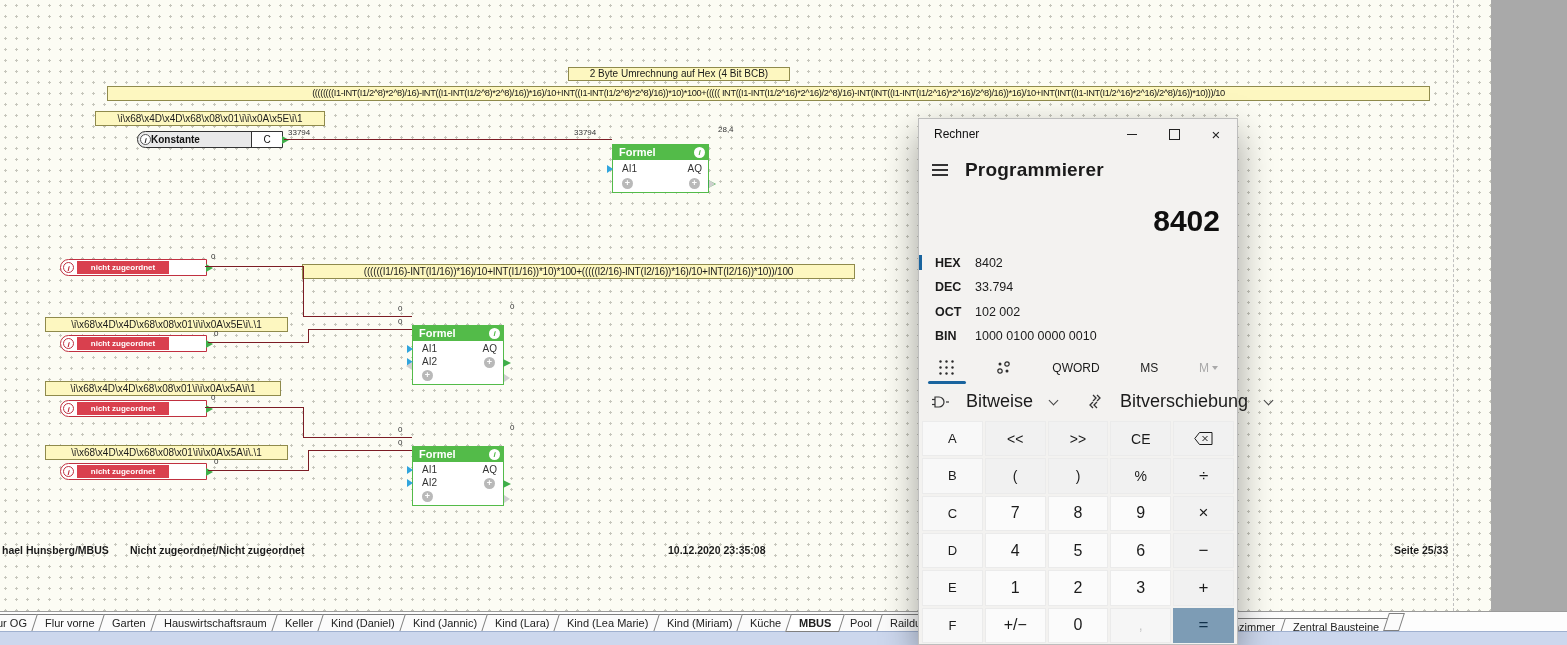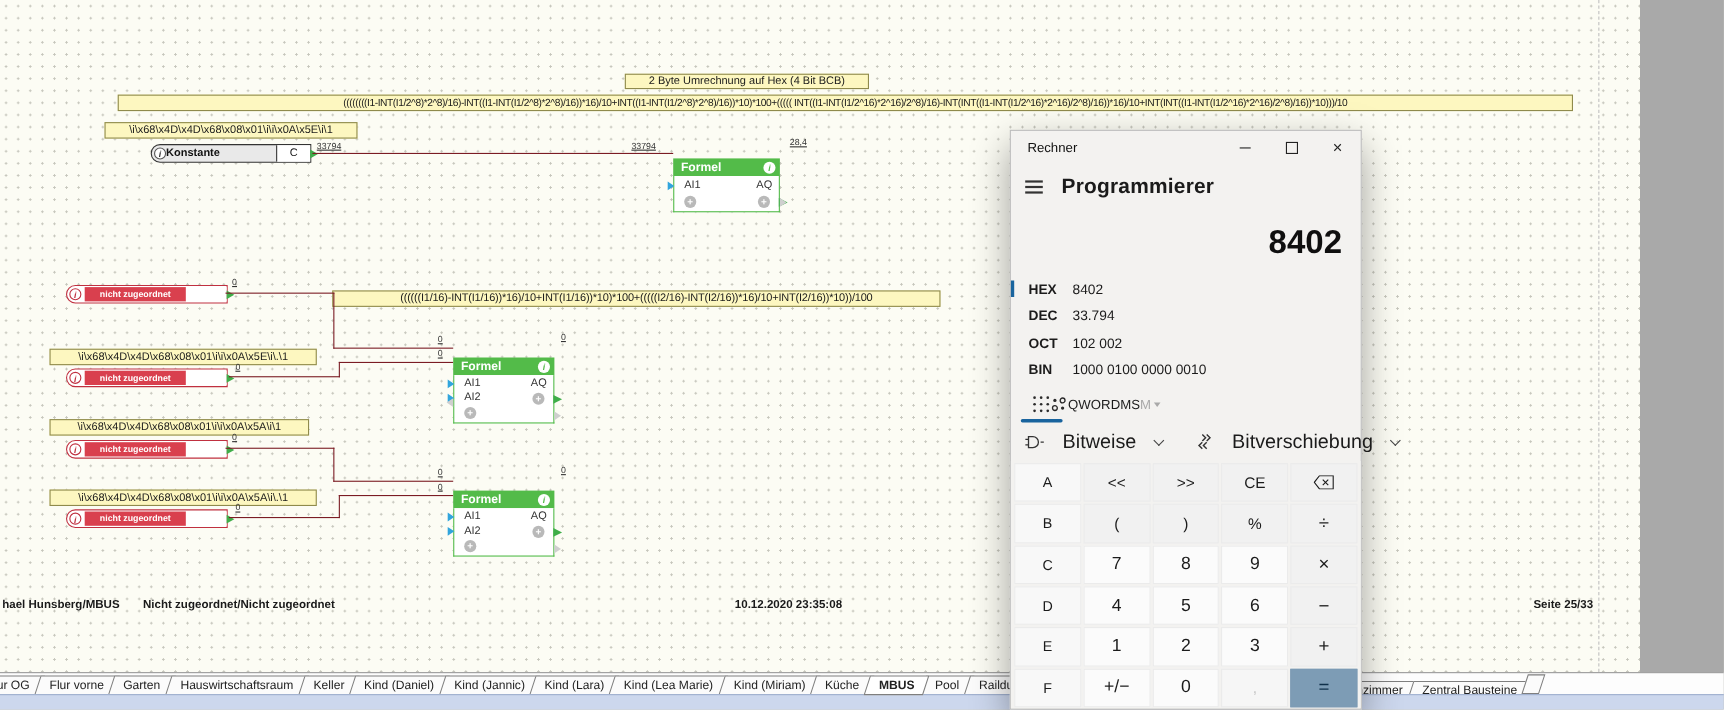--- a/index.html
+++ b/index.html
@@ -27,21 +27,21 @@
   .ybox.hex{height:15px;font-size:10px;line-height:13px;}
   .ybox.hex1{left:95px;top:111px;width:230px;}
   .ybox.hex2{left:45px;top:317px;width:243px;}
   .ybox.hex3{left:45px;top:381px;width:236px;}
   .ybox.hex4{left:45px;top:445px;width:243px;}
 
   
   .wire{position:absolute;background:#7b1c24;}
   .wire.h{height:1px;}
   .wire.v{width:1px;}
-  .val{position:absolute;font-size:8px;color:#333;line-height:8px;white-space:nowrap;text-decoration:underline;}
+  .val{position:absolute;font-size:8px;color:#333;line-height:8px;white-space:nowrap;}
 
   
   .i-circle{
     display:inline-block;width:11px;height:11px;border-radius:50%;background:#fff;
     border:1px solid #555;color:#333;font-size:8px;font-weight:bold;font-style:italic;
     text-align:center;line-height:11px;flex:0 0 auto;box-sizing:border-box;
   }
 
   
   .konst{
@@ -115,21 +115,21 @@
   .c-nav{height:42px;display:flex;align-items:center;flex:0 0 auto;}
   .hamburger{display:inline-flex;flex-direction:column;gap:3px;margin-left:13px;}
   .hamburger i{display:block;width:16px;height:2px;background:#333;}
   .c-mode{font-size:19px;font-weight:bold;color:#1b1b1b;margin-left:17px;letter-spacing:0.2px;}
   .c-display{height:60px;display:flex;align-items:center;justify-content:flex-end;
     padding-right:17px;font-size:30px;font-weight:bold;color:#0f0f0f;flex:0 0 auto;}
   .c-radix{flex:0 0 auto;height:95px;display:flex;flex-direction:column;justify-content:space-between;padding:1px 0 4px;}
   .radix-row{position:relative;display:flex;align-items:center;height:21px;padding-left:16px;font-size:12.5px;color:#1b1b1b;}
   .radix-row .r-label{font-weight:bold;width:40px;}
   .radix-row.sel::before{content:"";position:absolute;left:0;top:3px;width:3px;height:15px;background:#19649e;}
-  .c-toolbar{flex:0 0 auto;height:33px;display:flex;align-items:center;padding:0 19px;}
+  .c-toolbar{flex:0 0 auto;height:33px;display:flex;align-items:center;justify-content:space-between;padding:0 19px;}
   .tb-item{position:relative;display:flex;align-items:center;justify-content:center;font-size:12px;color:#1b1b1b;height:100%;}
   .tb-item.selected::after{content:"";position:absolute;left:50%;bottom:0;transform:translateX(-50%);width:38px;height:3px;background:#19649e;border-radius:2px;}
   .tb-item.disabled{color:#a9a9a9;}
   .m-chev{width:0;height:0;border-left:3.5px solid transparent;border-right:3.5px solid transparent;border-top:4px solid #a9a9a9;margin-left:3px;}
   .c-dropdowns{flex:0 0 auto;height:35px;display:flex;align-items:center;padding-left:13px;gap:30px;}
   .dd{display:flex;align-items:center;gap:17px;font-size:18px;color:#1b1b1b;}
   .chev{width:6px;height:6px;border-right:1.4px solid #444;border-bottom:1.4px solid #444;transform:rotate(45deg);margin-top:-3px;}
   .c-keypad{flex:1;display:grid;grid-template-columns:repeat(5,1fr);grid-auto-rows:1fr;gap:2px;padding:2px 3px 1px;box-sizing:border-box;background:#f3f2f0;}
   .key{display:flex;align-items:center;justify-content:center;background:#f1f1f1;border:1px solid #ebebeb;
     font-size:14px;color:#1b1b1b;box-sizing:border-box;}

